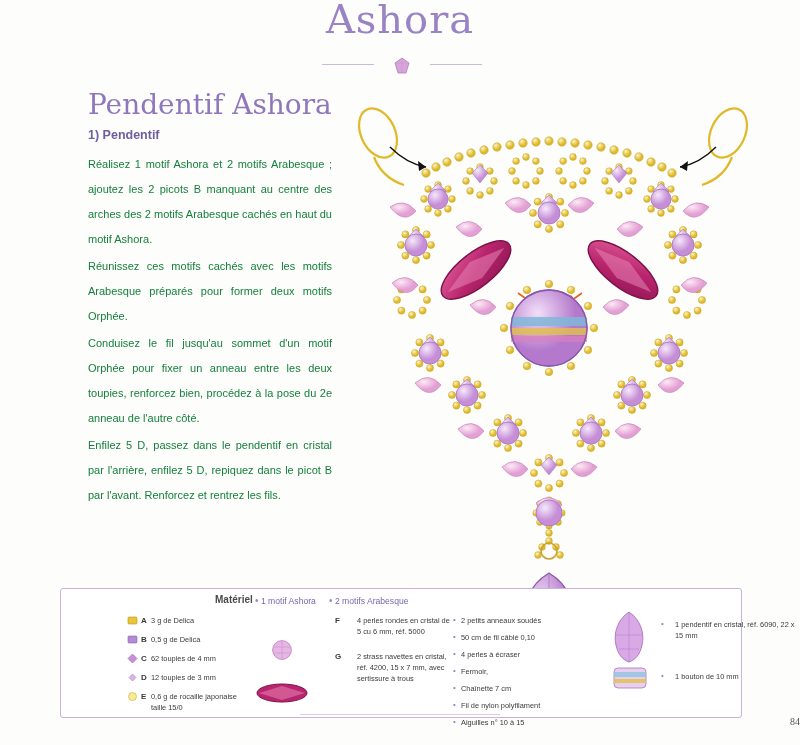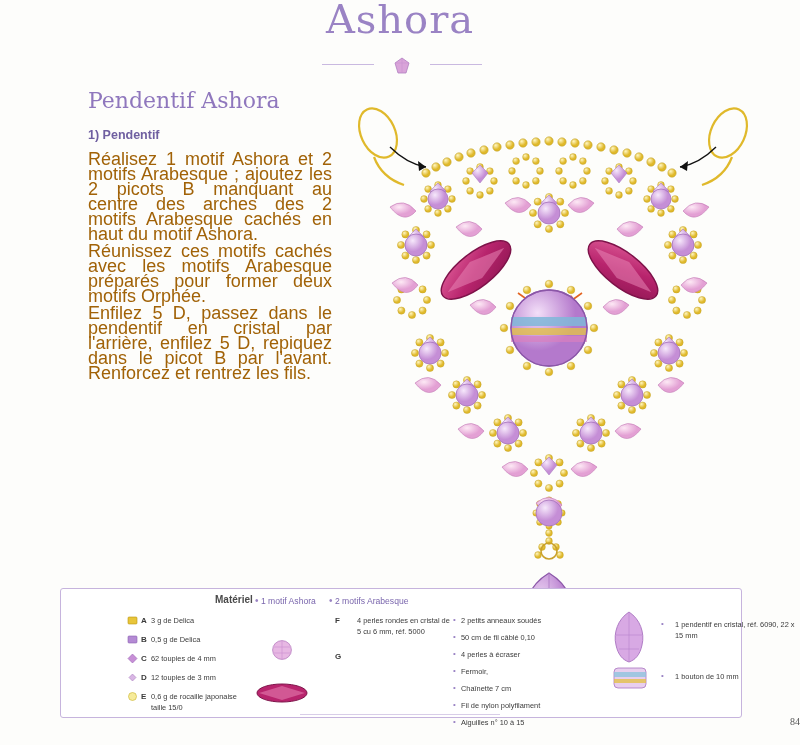--- a/index.html
+++ b/index.html
@@ -30,32 +30,32 @@
   }
   .title-rule .line.l{left:0;}
   .title-rule .line.r{right:0;}
   .title-rule .gem{
     position:absolute;left:70px;top:0;width:20px;height:18px;
   }
 
   .section-title{
     position:absolute;top:88px;left:88px;
     font-family:"DejaVu Serif", serif;
-    font-size:22px;color:#8f77bd;
+    font-size:28px;color:#8f77bd;
   }
   .sub-title{
     position:absolute;top:128px;left:88px;
     font-size:12.5px;font-weight:bold;color:#6f5fa0;text-align:right;
   }
 
   
   .body-col{
     position:absolute;top:152px;left:88px;width:244px;
-    font-size:18px;line-height:15px;
-    color:#a16207;
+    font-size:11px;line-height:25px;
+    color:#15803d;
     text-align:justify;
   }
   .body-col p{margin:0 0 2px 0;}
 
   
   .illus{position:absolute;top:95px;left:330px;width:460px;height:480px;}
 
   
   .mat-box{
     position:absolute;left:60px;top:588px;width:680px;height:128px;
@@ -117,20 +117,21 @@
       </svg>
     </div>
   </div>
 
   <div class="section-title">Pendentif Ashora</div>
   <div class="sub-title">1) Pendentif</div>
 
   <div class="body-col">
     <p>Réalisez 1 motif Ashora et 2 motifs Arabesque ; ajoutez les 2 picots B manquant au centre des arches des 2 motifs Arabesque cachés en haut du motif Ashora.</p>
     <p>Réunissez ces motifs cachés avec les motifs Arabesque préparés pour former deux motifs Orphée.</p>
+    <p>Conduisez le fil jusqu'au sommet d'un motif Orphée pour fixer un anneau entre les deux toupies, renforcez bien, procédez à la pose du 2e anneau de l'autre côté.</p>
     <p>Enfilez 5 D, passez dans le pendentif en cristal par l'arrière, enfilez 5 D, repiquez dans le picot B par l'avant. Renforcez et rentrez les fils.</p>
   </div>
 
   <div class="illus">
     <svg viewBox="0 0 460 480" width="460" height="480">
       <defs>
         <radialGradient id="gBead" cx="35%" cy="30%">
           <stop offset="0%" stop-color="#fff6c0"></stop>
           <stop offset="100%" stop-color="#e0b92b"></stop>
         </radialGradient>
@@ -587,20 +588,21 @@
       </div>
     </div>
 
     <div class="mat-col colC">
       <div class="mrow">
         <span class="key" style="left:-6px;">F</span>
         <span class="txt" style="margin-left:-6px;">4 perles rondes en cristal de 5 cu 6 mm, réf. 5000</span>
       </div>
       <div class="mrow" style="margin-top:14px;">
         <span class="key" style="left:-6px;">G</span>
+        <span class="txt" style="margin-left:-6px;">2 strass navettes en cristal, réf. 4200, 15 x 7 mm, avec sertissure à trous</span>
       </div>
     </div>
 
     <div class="mat-col colD">
       <div class="mrow2"><span class="bul">•</span><span>2 petits anneaux soudés</span></div>
       <div class="mrow2"><span class="bul">•</span><span>50 cm de fil câblé 0,10</span></div>
       <div class="mrow2"><span class="bul">•</span><span>4 perles à écraser</span></div>
       <div class="mrow2"><span class="bul">•</span><span>Fermoir,</span></div>
       <div class="mrow2"><span class="bul">•</span><span>Chaînette 7 cm</span></div>
       <div class="mrow2"><span class="bul">•</span><span>Fil de nylon polyfilament</span></div>

